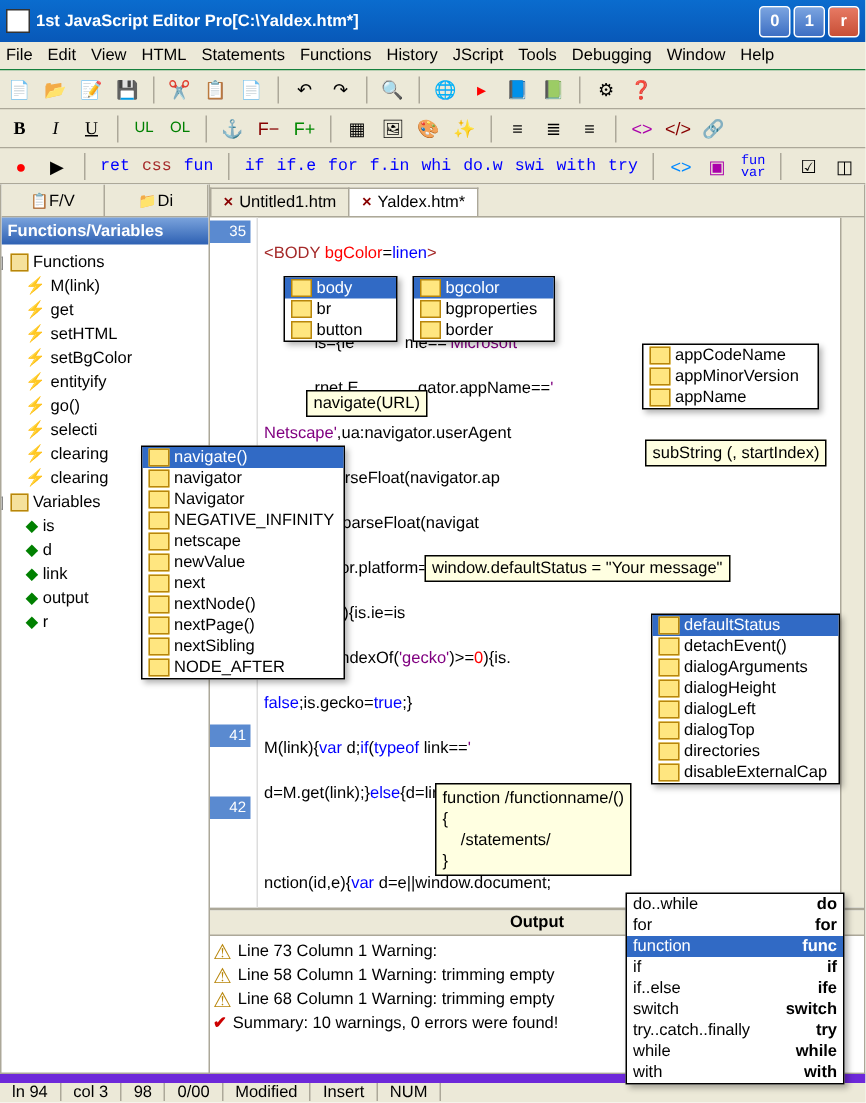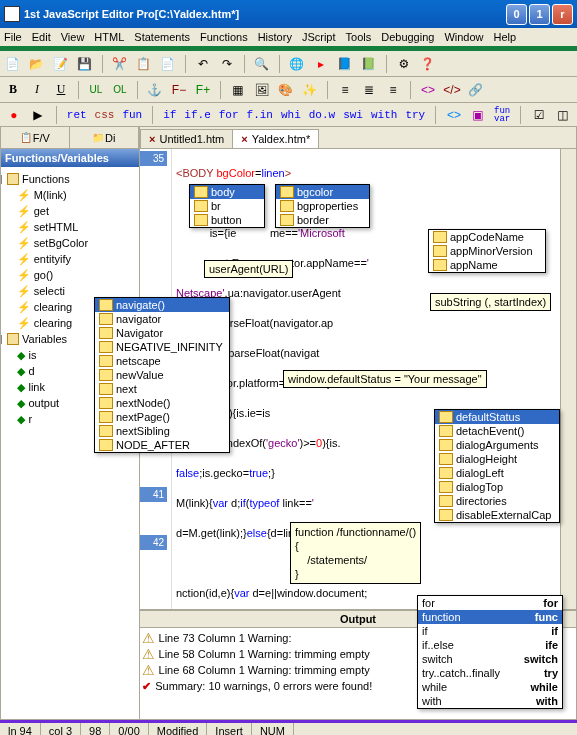--- a/index.html
+++ b/index.html
@@ -2,21 +2,21 @@
 <html><head>
 <meta charset="utf-8">
 <style>
 *{box-sizing:border-box;margin:0;padding:0;font-family:Tahoma,sans-serif;font-size:11px}
 body{width:577px;height:735px;background:#ece9d8;overflow:hidden;position:relative}
 .tb{background:linear-gradient(#0a6cce,#0858b8);height:28px;display:flex;align-items:center;padding:0 4px;color:#fff;font-weight:bold}
 .tb-icon{width:16px;height:16px;background:#fff;margin-right:4px;border:1px solid #333}
 .tb-btns{margin-left:auto;display:flex;gap:2px}
 .tb-btn{width:21px;height:21px;background:linear-gradient(#7ba4e0,#3d6fc3);border:1px solid #fff;border-radius:3px;color:#fff;display:flex;align-items:center;justify-content:center;font-family:Marlett,sans-serif}
 .tb-close{background:linear-gradient(#e77a64,#c84f36)}
-.menubar{background:#ece9d8;padding:3px 4px;border-bottom:5px solid #15803d;display:flex;gap:10px}
+.menubar{background:#ece9d8;padding:3px 4px;border-bottom:1px solid #15803d;display:flex;gap:10px}
 .menubar span{cursor:default}
 .toolbar{background:#ece9d8;padding:3px 4px;border-bottom:1px solid #aca899;display:flex;gap:6px;align-items:center;height:26px}
 .tbtn{width:18px;height:18px;display:flex;align-items:center;justify-content:center;font-size:12px}
 .sep{width:1px;height:18px;background:#aca899;margin:0 2px}
 .tbar2{display:flex;align-items:center;gap:8px;padding:2px 6px;background:#ece9d8;border-bottom:1px solid #aca899;height:24px}
 .kw{font-family:'Courier New',monospace;font-size:11px}
 .kw-blue{color:#00f}.kw-rust{color:#a52a2a}
 .main{display:flex;height:calc(100% - 28px - 20px - 26px - 26px - 24px - 18px)}
 .sidebar{width:140px;background:#fff;border:1px solid #aca899;border-top:none;overflow:hidden;position:relative}
 .sb-tabs{display:flex;background:#ece9d8;border-bottom:1px solid #aca899;height:22px}
@@ -44,21 +44,21 @@
 .popup-item.sel{background:#316ac5;color:#fff}
 .popup-ic{width:14px;height:12px}
 .ic-prop{background:#ffe680;border:1px solid #b8860b}
 .tooltip{position:absolute;background:#ffffe1;border:1px solid #000;padding:2px 4px;font-size:11px;z-index:15;white-space:nowrap}
 .output{height:110px;border-top:2px solid #aca899;background:#fff;display:flex;flex-direction:column}
 .output-title{background:#ece9d8;border-bottom:1px solid #aca899;text-align:center;font-weight:bold;padding:2px}
 .output-body{flex:1;overflow:auto;padding:2px;font-size:11px;line-height:16px}
 .output-line{display:flex;align-items:center;gap:4px}
 .warn-ic{color:#b8860b;font-size:14px}
 .err-ic{color:#c00;font-weight:bold}
-.status{height:18px;background:#ece9d8;border-top:3px solid #6d28d9;display:flex;align-items:center;font-size:11px}
+.status{height:18px;background:#ece9d8;border-top:6px solid #6d28d9;display:flex;align-items:center;font-size:11px}
 .status span{border-right:1px solid #aca899;padding:0 8px;height:100%;display:flex;align-items:center}
 .fmt-b{font-weight:bold;font-family:'Times New Roman'}
 .fmt-i{font-style:italic;font-family:'Times New Roman'}
 .fmt-u{text-decoration:underline;font-family:'Times New Roman'}
 .ul-ol{color:#008000;font-weight:normal;font-size:10px}
 .scrollbar{width:16px;background:#ece9d8;border-left:1px solid #aca899}
 </style>
 </head>
 <body>
 
@@ -322,20 +322,24 @@
     <div class="popup-item"><span class="popup-ic ic-prop"></span>detachEvent()</div>
     <div class="popup-item"><span class="popup-ic ic-prop"></span>dialogArguments</div>
     <div class="popup-item"><span class="popup-ic ic-prop"></span>dialogHeight</div>
     <div class="popup-item"><span class="popup-ic ic-prop"></span>dialogLeft</div>
     <div class="popup-item"><span class="popup-ic ic-prop"></span>dialogTop</div>
     <div class="popup-item"><span class="popup-ic ic-prop"></span>directories</div>
     <div class="popup-item"><span class="popup-ic ic-prop"></span>disableExternalCap</div>
   </div>
 <div class="popup" style="left:417px;top:595px;width:146px" id="pop-snip">
     <div class="popup-item">
+      <span style="flex:1">do..while</span>
+      <b>do</b>
+    </div>
+    <div class="popup-item">
       <span style="flex:1">for</span>
       <b>for</b>
     </div>
     <div class="popup-item sel">
       <span style="flex:1">function</span>
       <b>func</b>
     </div>
     <div class="popup-item">
       <span style="flex:1">if</span>
       <b>if</b>
@@ -354,19 +358,19 @@
     </div>
     <div class="popup-item">
       <span style="flex:1">while</span>
       <b>while</b>
     </div>
     <div class="popup-item">
       <span style="flex:1">with</span>
       <b>with</b>
     </div>
   </div>
-<div class="tooltip" style="left:204px;top:260px">userAgent(URL)</div>
+<div class="tooltip" style="left:204px;top:260px">navigate(URL)</div>
 <div class="tooltip" style="left:430px;top:293px">subString (, startIndex)</div>
 <div class="tooltip" style="left:283px;top:370px">window.defaultStatus = "Your message"</div>
 <div class="tooltip" style="left:290px;top:522px;white-space:pre;line-height:14px">function /functionname/()
 {
     /statements/
 }</div>
 
 </body></html>

